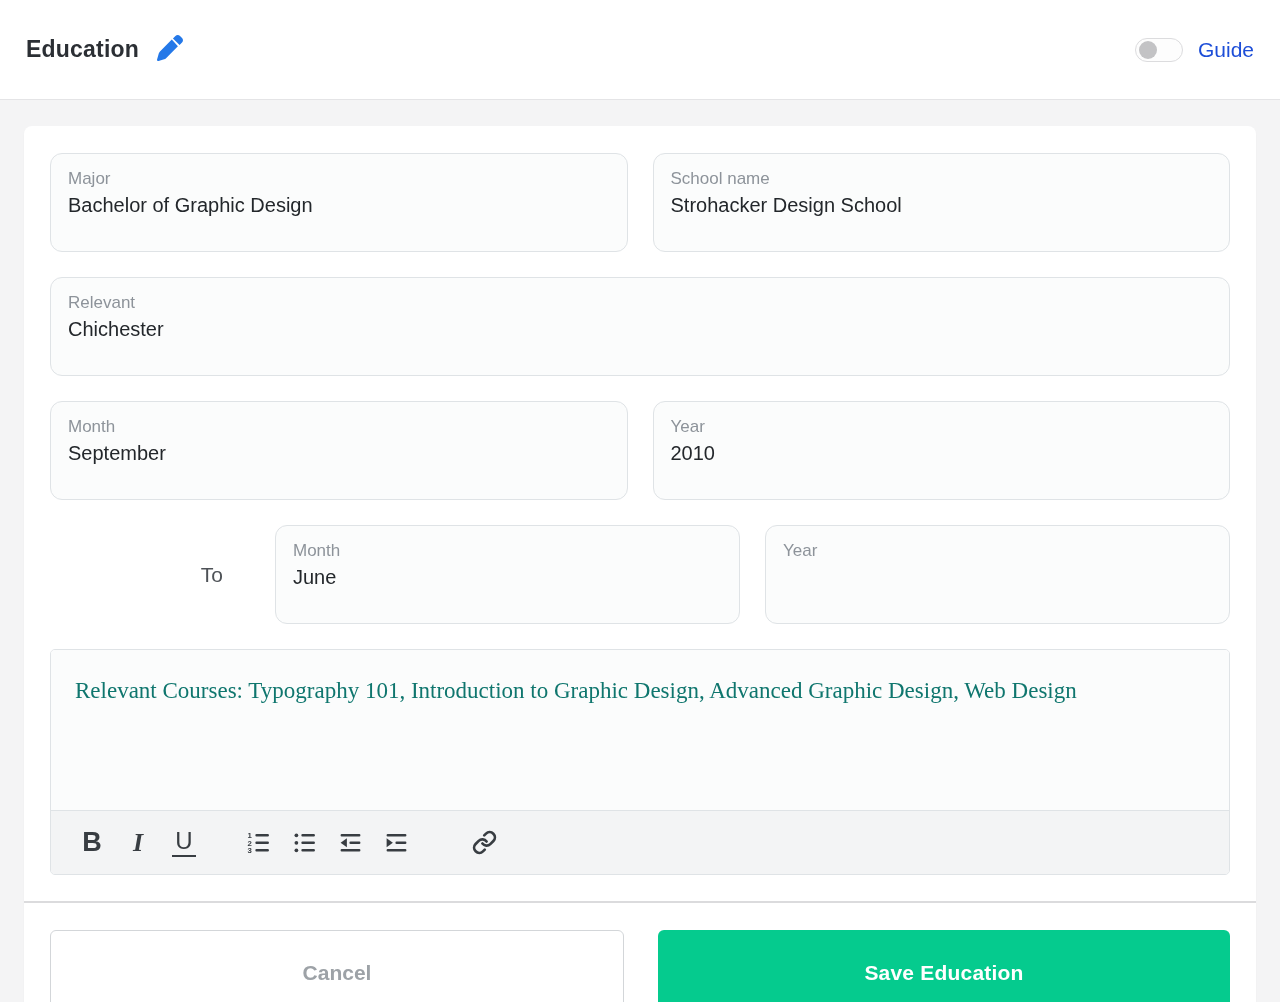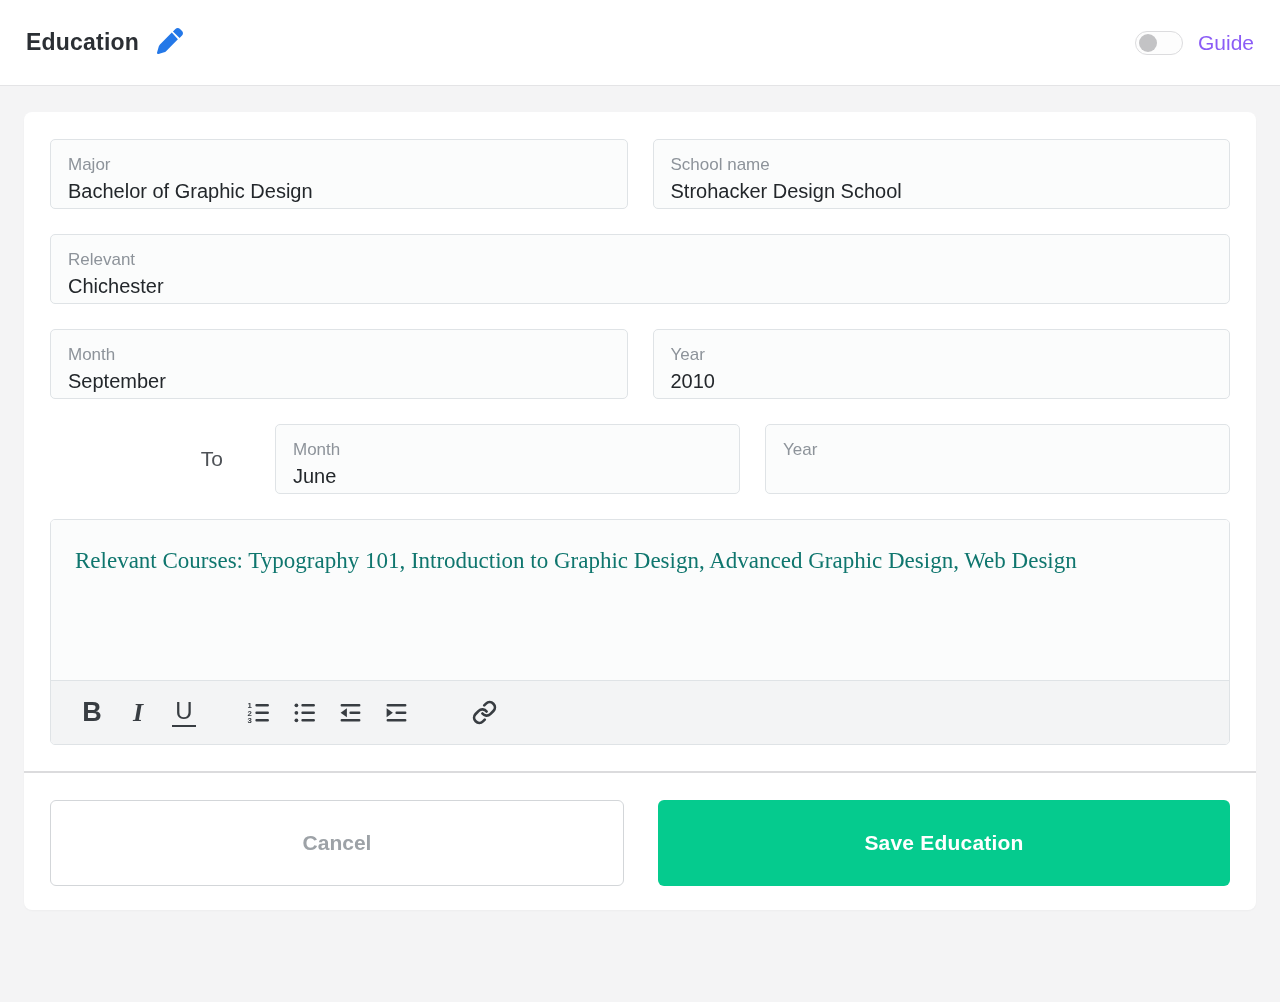--- a/index.html
+++ b/index.html
@@ -1,37 +1,37 @@
 <!DOCTYPE html>
 <html><head>
 <meta charset="utf-8">
 <style>
   * { margin:0; padding:0; box-sizing:border-box; }
   html,body { width:1280px; height:1002px; background:#f4f4f5; font-family:"Liberation Sans", sans-serif; overflow:hidden; }
 
   
-  .header { height:86px; background:#ffffff; border-bottom:1px solid #e4e4e6;
+  .header { height:100px; background:#ffffff; border-bottom:1px solid #e4e4e6;
             display:flex; align-items:center; justify-content:space-between; padding:0 26px; }
   .header-left { display:flex; align-items:center; gap:15px; }
   .page-title { font-size:23px; font-weight:700; color:#2b2f34; letter-spacing:.2px; }
   .pencil-btn { width:32px; height:32px; border:none; background:transparent; cursor:pointer;
                 display:flex; align-items:center; justify-content:center; }
   .header-right { display:flex; align-items:center; gap:15px; }
   .toggle { width:48px; height:24px; border:1px solid #dcdcde; background:#fdfdfd; border-radius:13px;
             position:relative; cursor:pointer; }
   .toggle .knob { position:absolute; left:3px; top:2px; width:18px; height:18px; border-radius:50%;
                   background:#c3c3c5; }
-  .guide-label { font-size:21px; color:#8b5cf6; }
+  .guide-label { font-size:21px; color:#1d4ed8; }
 
   
   .card { margin:26px 24px 27px; background:#ffffff; border-radius:8px; padding:27px 26px 24px;
           box-shadow:0 1px 2px rgba(0,0,0,0.03); }
 
   .row { display:flex; gap:25px; margin-bottom:25px; }
-  .field { flex:1; height:70px; background:#fbfcfc; border:1px solid #dfe3e6; border-radius:5px;
+  .field { flex:1; height:99px; background:#fbfcfc; border:1px solid #dfe3e6; border-radius:12px;
            padding:14px 17px; cursor:text; }
   .field-label { font-size:17px; line-height:21px; color:#8d939a; }
   .field-value { font-size:20px; line-height:27px; margin-top:3px; color:#23272b; }
 
   .date-row { display:flex; gap:25px; margin-bottom:25px; align-items:stretch; }
   .date-row .row-label { width:200px; min-width:200px; display:flex; align-items:center;
                          justify-content:flex-end; padding-right:27px; font-size:21px; color:#4e5257; }
   .date-row .field { margin:0; }
 
   

